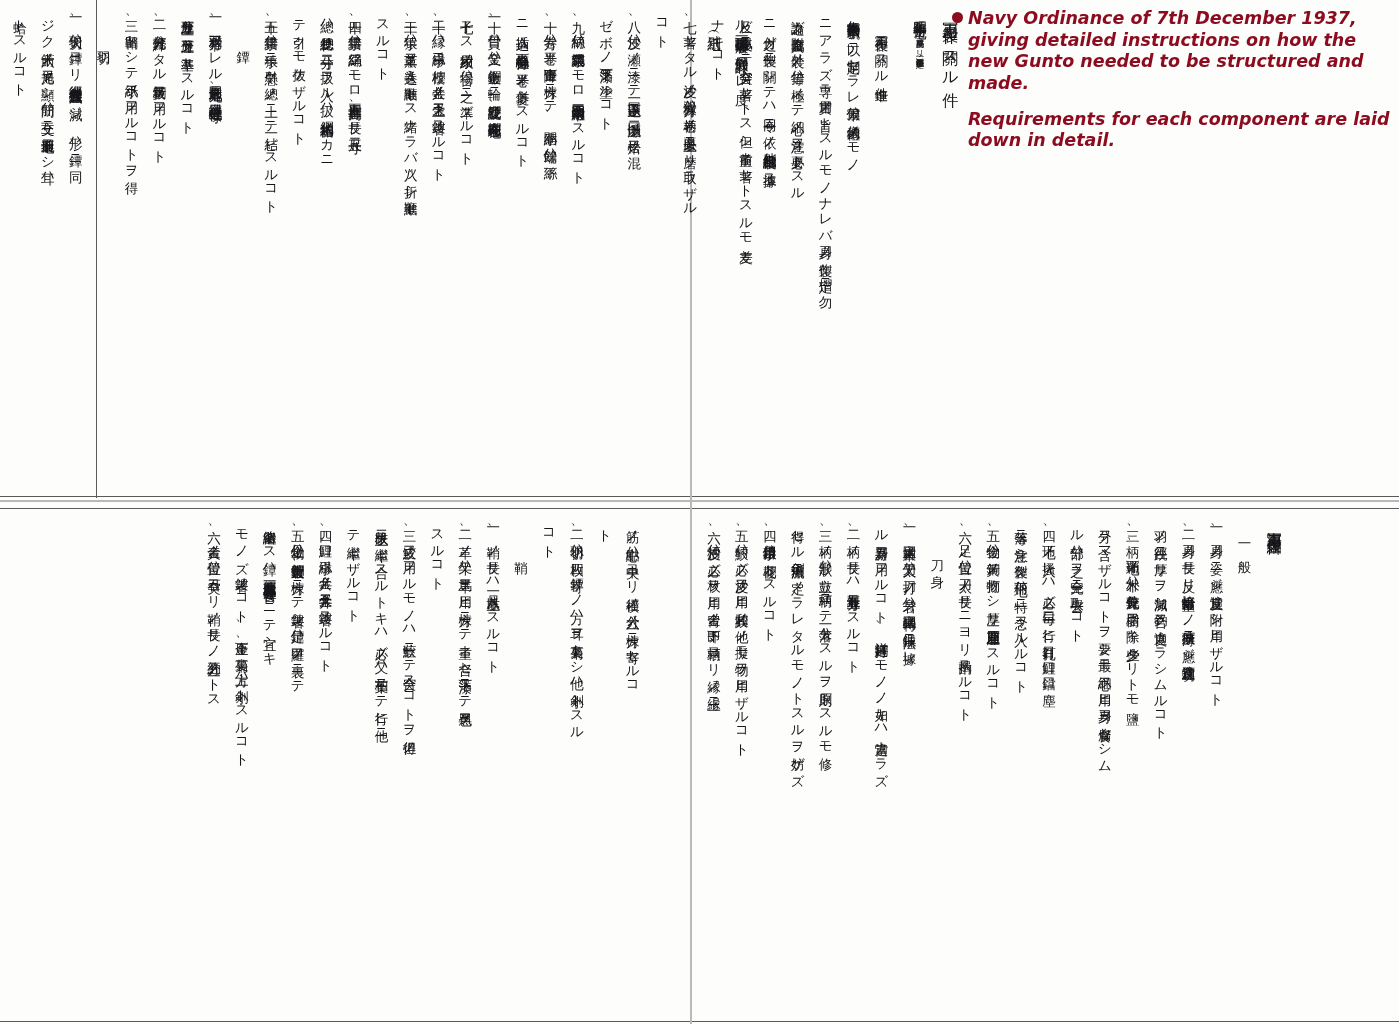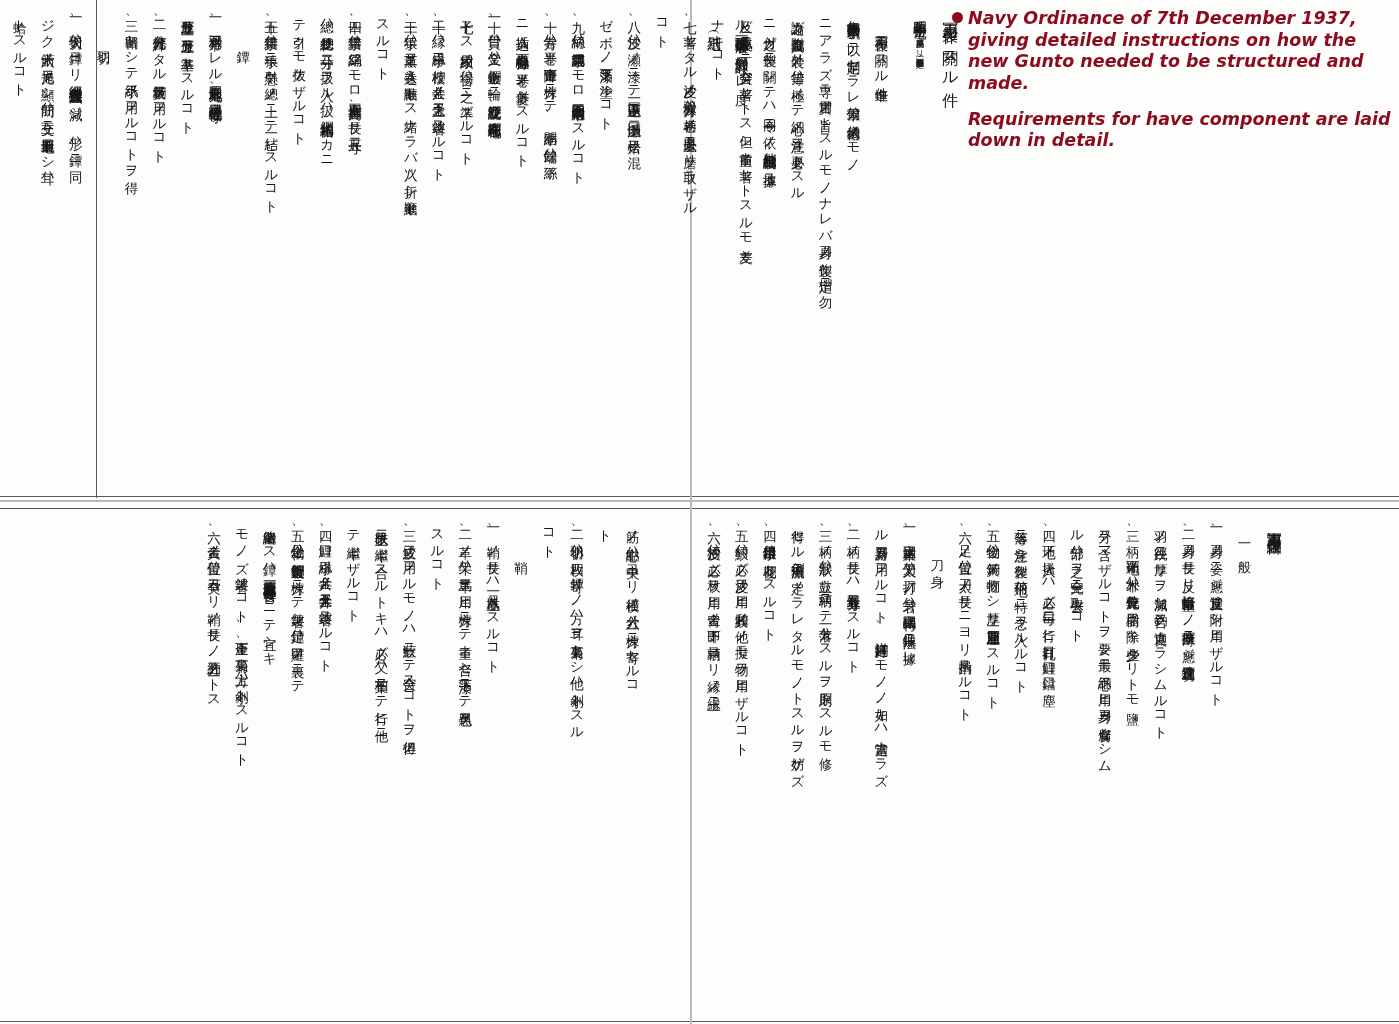--- a/index.html
+++ b/index.html
@@ -218,16 +218,16 @@
     <div class="vcol">四、鯉口、引小縁、共金ノ天井金ヲ鏤著スルコト</div>
     <div class="vcol">五、足金物ハ黃銅製鍍金、棟方ニテ鏤著シ鐔足ハ甲羅ノ裏ニテ</div>
     <div class="vcol">絡繼留トス鐔ハ徑八分五厘圓徑一分二厘食合セニテ宜シキ</div>
     <div class="vcol">モノズ鏤著ノコト、座金下、裏菊、上方ハ小剣トスルコト</div>
     <div class="vcol">六、責金ノ位置ハ石突ヨリ鞘ノ長サノ約五分ノ一トス</div>
   </div>
 
   <div class="bullet-dot"></div>
   <div class="annotation">
     <p>Navy Ordinance of 7th December 1937, giving detailed instructions on how the new Gunto needed to be structured and made.</p>
-    <p>Requirements for have component are laid down in detail.</p>
+    <p>Requirements for each component are laid down in detail.</p>
   </div>
 
 </div>
 
 </body></html>

